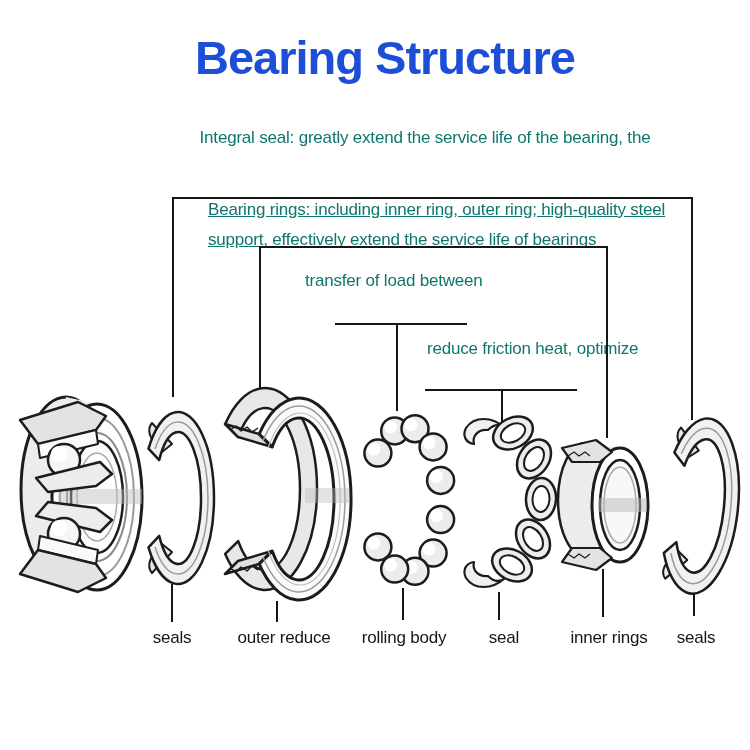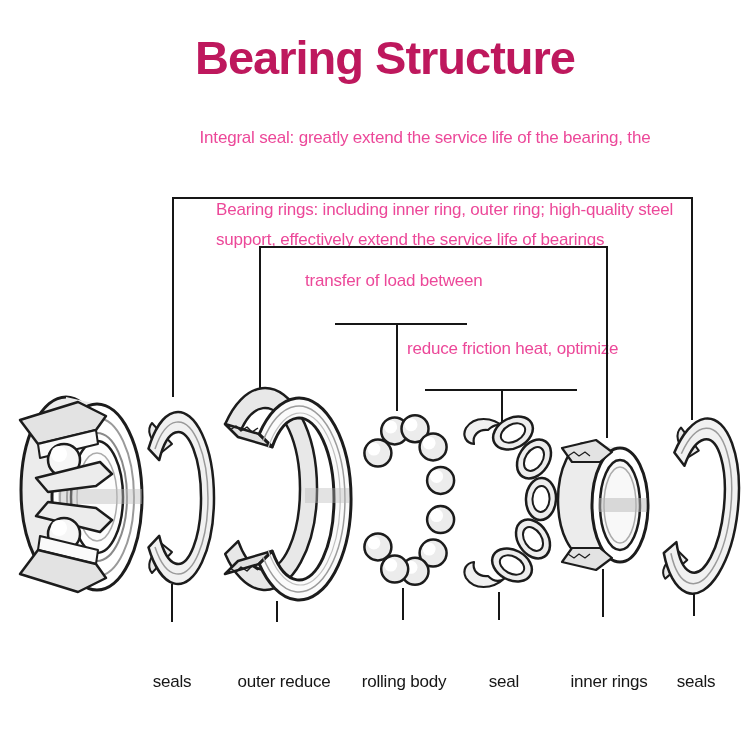--- a/index.html
+++ b/index.html
@@ -2,31 +2,31 @@
 <html><head>
 <meta charset="utf-8">
 <style>
   html,body{margin:0;padding:0;background:#fff;}
   .page{
     position:relative;width:750px;height:750px;background:#ffffff;
     font-family:"Liberation Sans", sans-serif;color:#1b1b1b;overflow:hidden;
   }
   .title{
     position:absolute;top:30px;left:385px;transform:translateX(-50%);
-    font-size:47px;font-weight:bold;letter-spacing:-1px;white-space:nowrap;color:#be185d;
+    font-size:47px;font-weight:bold;letter-spacing:-1px;white-space:nowrap;color:#1d4ed8;
   }
-  .note{position:absolute;font-size:17px;letter-spacing:-0.2px;color:#ec4899;}
+  .note{position:absolute;font-size:17px;letter-spacing:-0.2px;color:#0f766e;}
   .note div{white-space:nowrap;}
   .note-integral{left:140px;top:124px;width:570px;text-align:center;line-height:28px;}
-  .note-rings{left:216px;top:195px;line-height:30px;}
+  .note-rings{left:208px;top:195px;line-height:30px;text-decoration:underline;}
   .note-transfer{left:305px;top:266px;line-height:30px;}
-  .note-cage{left:407px;top:336px;line-height:26px;}
+  .note-cage{left:427px;top:336px;line-height:26px;}
   .part-label{
     position:absolute;top:628px;font-size:17px;letter-spacing:-0.2px;
-    transform:translateX(-50%);white-space:nowrap;color:#161616;margin-top:44px;
+    transform:translateX(-50%);white-space:nowrap;color:#161616;
   }
   svg.diagram{position:absolute;left:0;top:0;width:750px;height:750px;}
   .ln{stroke:#161616;stroke-width:2;fill:none;}
 </style>
 </head>
 <body>
 
 <div class="page">
 
   <div class="title">Bearing Structure</div>

